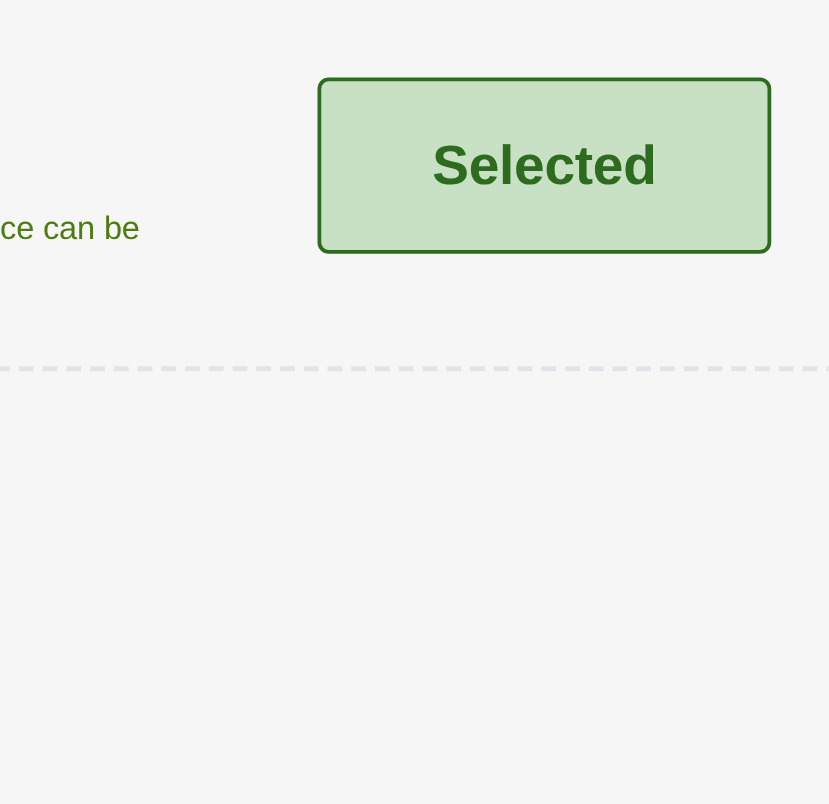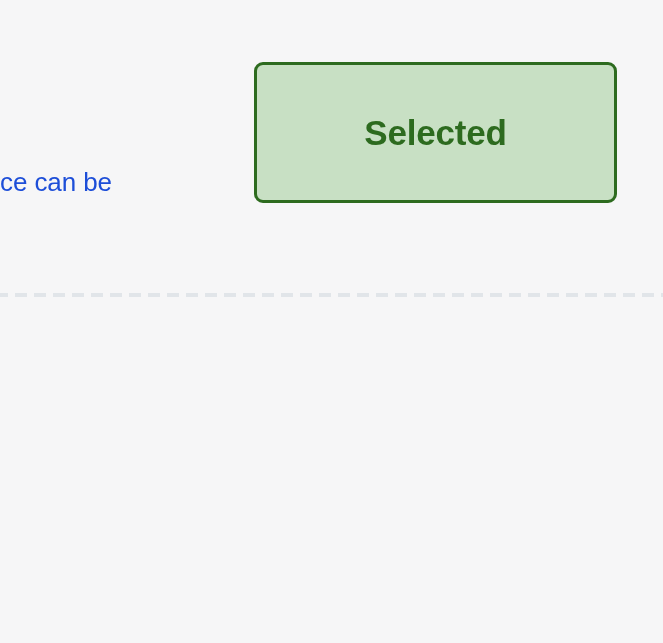--- a/index.html
+++ b/index.html
@@ -31,21 +31,21 @@
     width: 663px;
     box-sizing: border-box;
   }
   #row-selected { top: 0; height: 293px; }
   #row-select   { top: 297px; height: 346px; }
 
   
   .desc {
     position: absolute;
     left: 0;
-    color: #1d4ed8;
+    color: #4d7c0f;
     font-size: 26px;
     line-height: 54px;
     letter-spacing: -0.1px;
     white-space: nowrap;
   }
   #desc-selected { top: 155px; }
 
   .desc-line { display: block; height: 54px; }
 
   
@@ -64,21 +64,21 @@
 
   #btn-selected {
     left: 254px;
     top: 62px;
     width: 363px;
     height: 141px;
     background: #c8e0c4;
     border: 3px solid #2d6b1f;
     border-radius: 9px;
     color: #2d6b1f;
-    font-size: 35px;
+    font-size: 44px;
     font-weight: bold;
     letter-spacing: -0.2px;
   }
 
   
   #divider {
     position: absolute;
     left: -4px;
     top: 293px;
     width: 671px;

